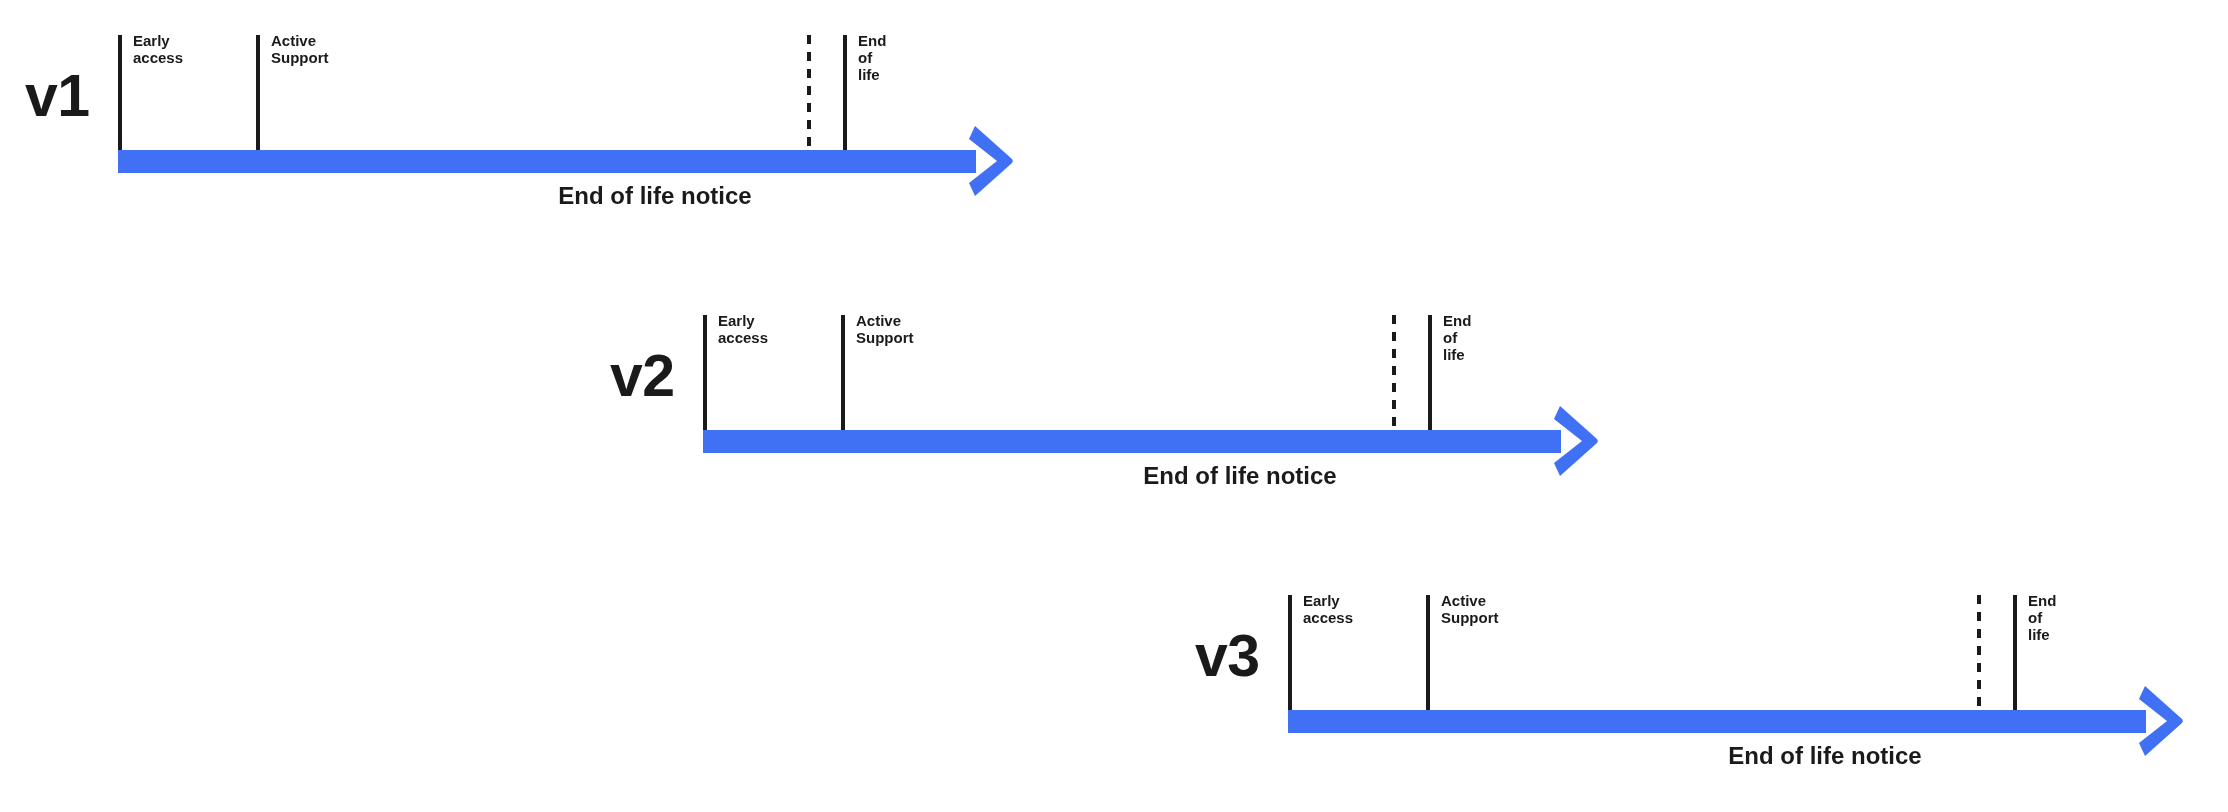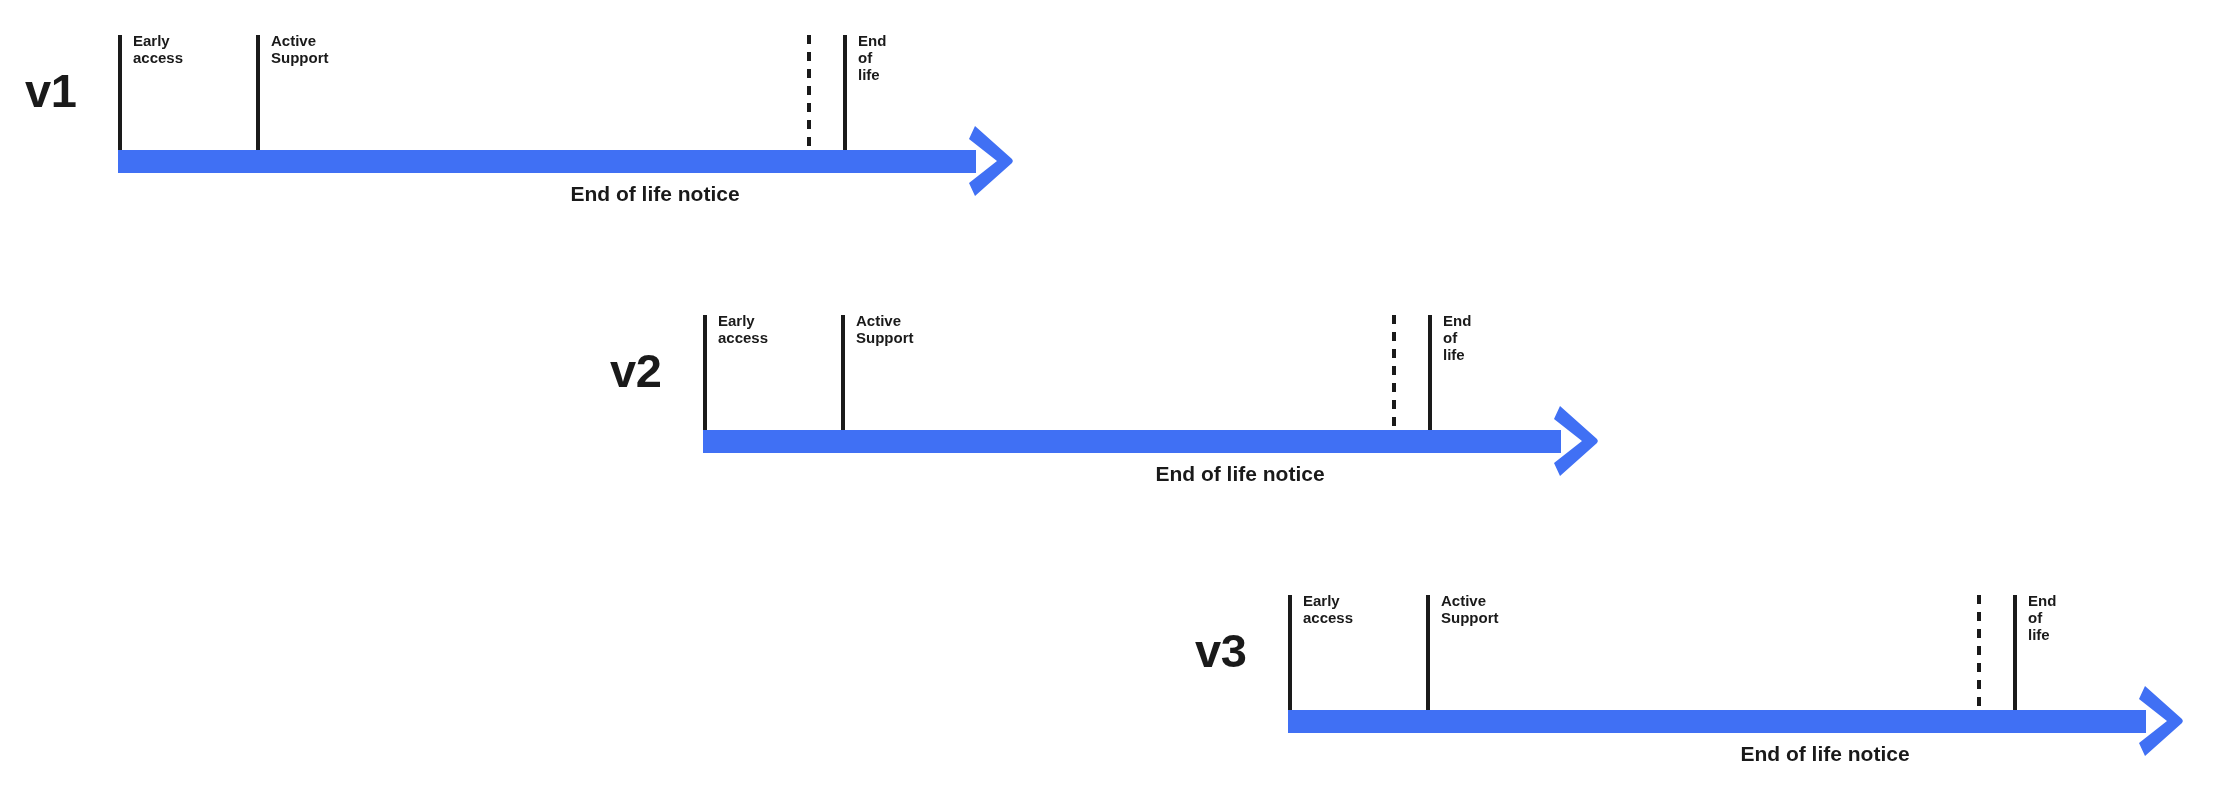--- a/index.html
+++ b/index.html
@@ -30,21 +30,21 @@
     height: 230px;
   }
 
   
   .version-label {
     position: absolute;
     left: 0px;
     top: 42px;
     width: 86px;
     text-align: left;
-    font-size: 47px;
+    font-size: 59px;
     font-weight: bold;
     letter-spacing: -0.5px;
     color: #1a1a1a;
     line-height: 1;
     white-space: nowrap;
   }
 
   
   .divider {
     position: absolute;
@@ -96,21 +96,21 @@
   }
   .arrow-head svg {
     display: block;
     width: 46px;
     height: 70px;
   }
 
   
   .notice-label {
     position: absolute;
-    font-size: 21px;
+    font-size: 24px;
     font-weight: bold;
     color: #1a1a1a;
     white-space: nowrap;
     text-align: center;
   }
 </style>
 </head>
 <body>
 
 <div id="timeline-root">

